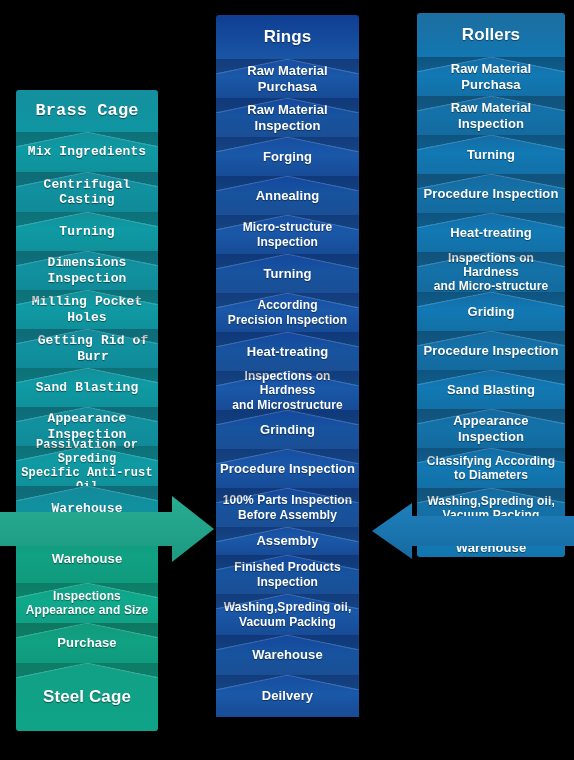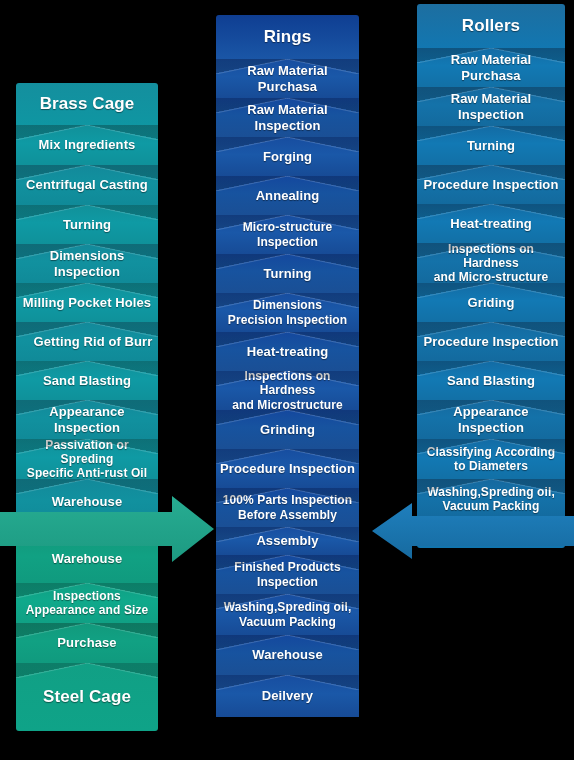--- a/index.html
+++ b/index.html
@@ -91,21 +91,21 @@
 
   
   .arrow { position: absolute; }
   .arrow svg { display: block; }
 </style>
 </head>
 <body>
 
 <div id="diagram">
 
-  <div class="column theme-teal" id="col-brass" style="left:16px; top:83px; width:142px; height:442px;">
+  <div class="column theme-teal" id="col-brass" style="left:16px; top:90px; width:142px; height:442px;font-family:Liberation Mono, monospace;">
     <div class="step title" style="height:42px;">Brass Cage</div>
     <div class="step chev lg" style="height:40px;">Mix Ingredients</div>
     <div class="step chev lg" style="height:40px;">Centrifugal Casting</div>
     <div class="step chev lg" style="height:39px;">Turning</div>
     <div class="step chev lg" style="height:39px;">Dimensions Inspection</div>
     <div class="step chev lg" style="height:39px;">Milling Pocket Holes</div>
     <div class="step chev lg" style="height:39px;padding-left:16px;">Getting Rid of Burr</div>
     <div class="step chev lg" style="height:39px;">Sand Blasting</div>
     <div class="step chev lg" style="height:39px;">Appearance Inspection</div>
     <div class="step chev sm" style="height:40px; white-space:pre-line;">Passivation or Spreding
@@ -122,38 +122,38 @@
   </div>
 
   <div class="column theme-navy" id="col-rings" style="left:216px; top:15px; width:143px; height:730px;">
     <div class="step title" style="height:44px;">Rings</div>
     <div class="step chev lg" style="height:39px;">Raw Material Purchasa</div>
     <div class="step chev lg" style="height:39px;">Raw Material Inspection</div>
     <div class="step chev lg" style="height:39px;">Forging</div>
     <div class="step chev lg" style="height:39px;">Annealing</div>
     <div class="step chev sm" style="height:39px;">Micro-structure Inspection</div>
     <div class="step chev lg" style="height:39px;">Turning</div>
-    <div class="step chev sm" style="height:39px; white-space:pre-line;">Dimensions
+    <div class="step chev sm" style="height:39px; white-space:pre-line;">According
 Precision Inspection</div>
     <div class="step chev lg" style="height:39px;">Heat-treating</div>
     <div class="step chev sm" style="height:39px; white-space:pre-line;">Inspections on Hardness
 and Microstructure</div>
     <div class="step chev lg" style="height:39px;">Grinding</div>
     <div class="step chev lg" style="height:39px;">Procedure Inspection</div>
     <div class="step chev sm" style="height:39px; white-space:pre-line;">100% Parts Inspection
 Before Assembly</div>
     <div class="step chev lg" style="height:28px;">Assembly</div>
     <div class="step chev sm" style="height:39px;">Finished Products Inspection</div>
     <div class="step chev sm" style="height:41px; white-space:pre-line;">Washing,Spreding oil,
 Vacuum Packing</div>
     <div class="step chev lg" style="height:40px;">Warehouse</div>
     <div class="step chev lg" style="height:42px;">Deilvery</div>
   </div>
 
-  <div class="column theme-steel" id="col-rollers" style="left:417px; top:4px; width:148px; height:544px;">
+  <div class="column theme-steel" id="col-rollers" style="left:417px; top:13px; width:148px; height:544px;">
     <div class="step title" style="height:44px;">Rollers</div>
     <div class="step chev lg" style="height:39px;">Raw Material Purchasa</div>
     <div class="step chev lg" style="height:39px;">Raw Material Inspection</div>
     <div class="step chev lg" style="height:39px;">Turning</div>
     <div class="step chev lg" style="height:39px;">Procedure Inspection</div>
     <div class="step chev lg" style="height:39px;">Heat-treating</div>
     <div class="step chev sm" style="height:40px; white-space:pre-line;">Inspections on Hardness
 and Micro-structure</div>
     <div class="step chev lg" style="height:39px;">Griding</div>
     <div class="step chev lg" style="height:39px;">Procedure Inspection</div>

